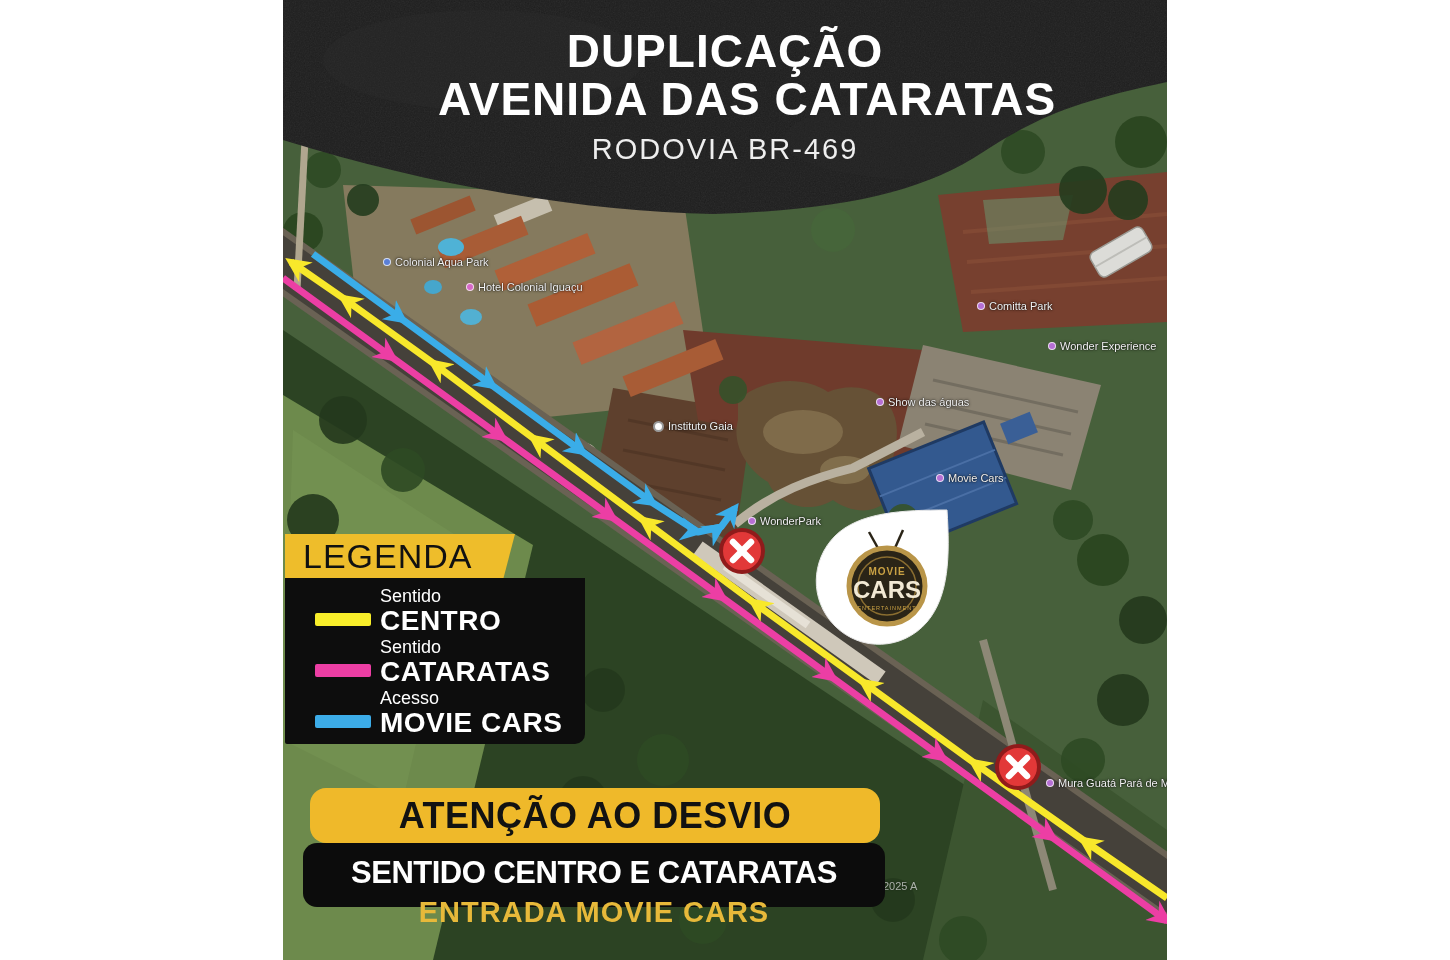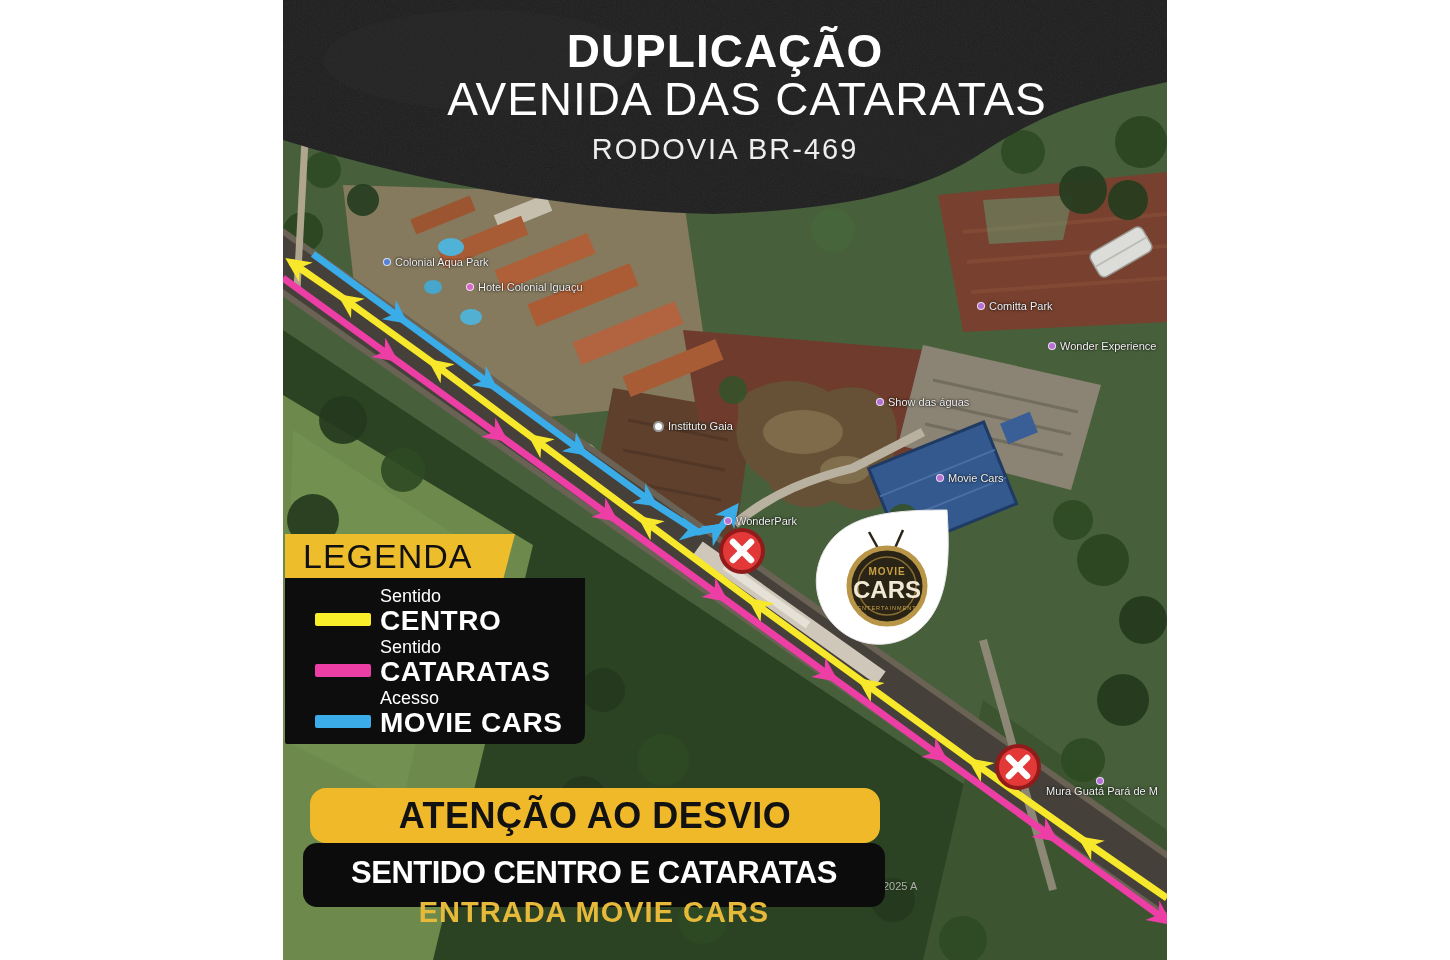--- a/index.html
+++ b/index.html
@@ -4,21 +4,21 @@
 <style>
   html,body{margin:0;padding:0;background:#ffffff;}
   .canvas{position:relative;width:1450px;height:960px;background:#ffffff;overflow:hidden;
           font-family:"Liberation Sans",sans-serif;}
   .content{position:absolute;left:283px;top:0;width:884px;height:960px;overflow:hidden;background:#47603b;}
   .map-svg{position:absolute;left:0;top:0;}
 
   
   .header-text{position:absolute;left:0;top:28px;width:884px;text-align:center;color:#fff;z-index:30;}
   .ht1{font-size:46px;font-weight:bold;letter-spacing:1px;line-height:1.04;}
-  .ht2{font-size:46px;font-weight:normal;letter-spacing:1px;line-height:1.04;margin-left:44px;}
+  .ht2{font-size:46px;font-weight:bold;letter-spacing:1px;line-height:1.04;margin-left:44px;}
   .ht3{font-size:29px;font-weight:normal;letter-spacing:2px;color:#eeeeee;margin-top:9px;}
 
   
   .legend{position:absolute;left:2px;top:534px;z-index:40;}
   .legend-head{width:230px;height:44px;background:#eebd2b;display:flex;align-items:center;
                padding-left:18px;box-sizing:border-box;
                clip-path:polygon(0 0,100% 0,95% 100%,0 100%);}
   .legend-head span{font-size:34px;font-weight:normal;letter-spacing:1px;color:#111;}
   .legend-body{width:300px;height:166px;background:#0d0d0d;border-radius:0 0 10px 2px;
                padding:9px 0 11px 0;box-sizing:border-box;}
@@ -264,25 +264,25 @@
       <span>Show das águas</span>
     </div>
     <div class="mlabel" style="left:370px;top:420px;">
       <span class="mdot dot-white"></span>
       <span>Instituto Gaia</span>
     </div>
     <div class="mlabel" style="left:653px;top:472px;">
       <span class="mdot dot-purple"></span>
       <span>Movie Cars</span>
     </div>
-    <div class="mlabel" style="left:441px;top:515px;">
+    <div class="mlabel" style="left:465px;top:515px;">
       <span class="mdot dot-purple"></span>
       <span>WonderPark</span>
     </div>
-    <div class="mlabel" style="left:763px;top:777px;flex-direction:column;">
+    <div class="mlabel" style="left:763px;top:777px;">
       <span class="mdot dot-purple"></span>
       <span>Mura Guatá Pará de M</span>
     </div>
     <div class="watermark">2025 A</div>
 
     <div class="legend">
       <div class="legend-head">
         <span>LEGENDA</span>
       </div>
       <div class="legend-body">

